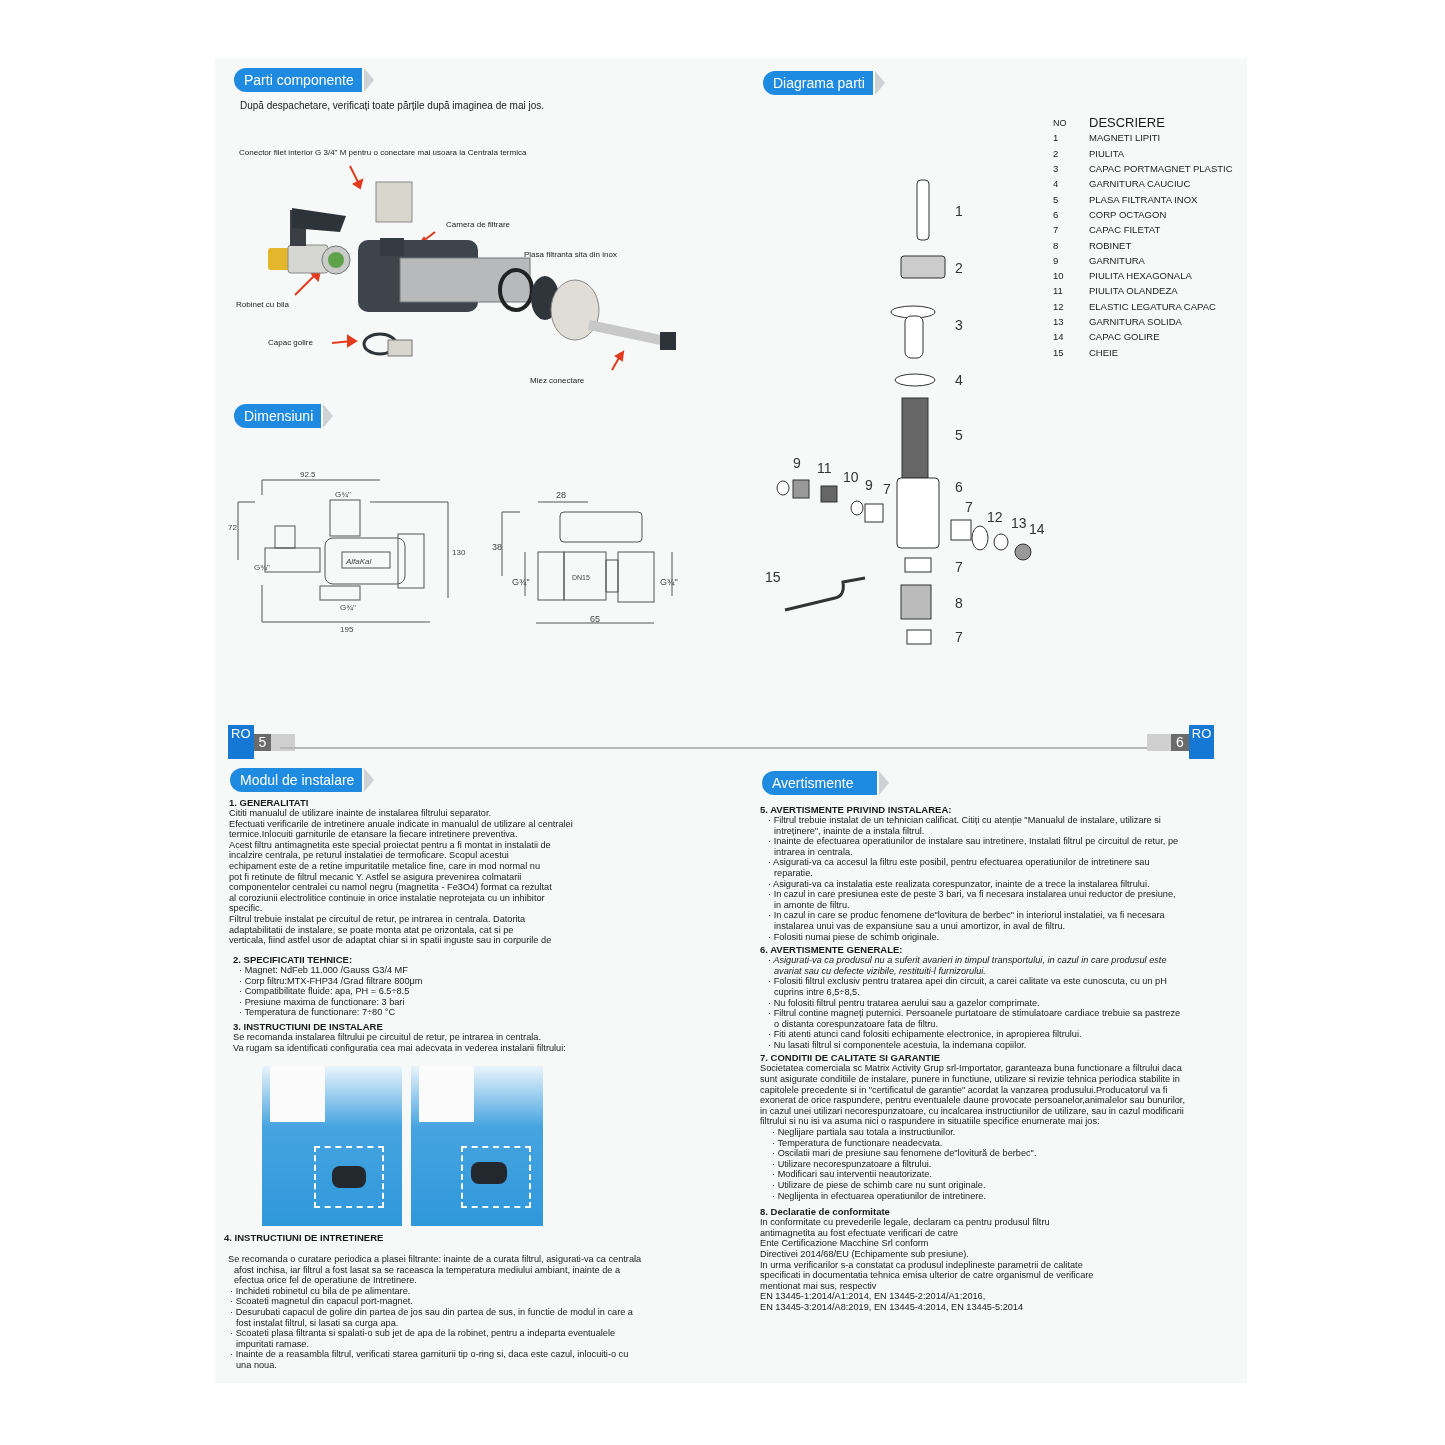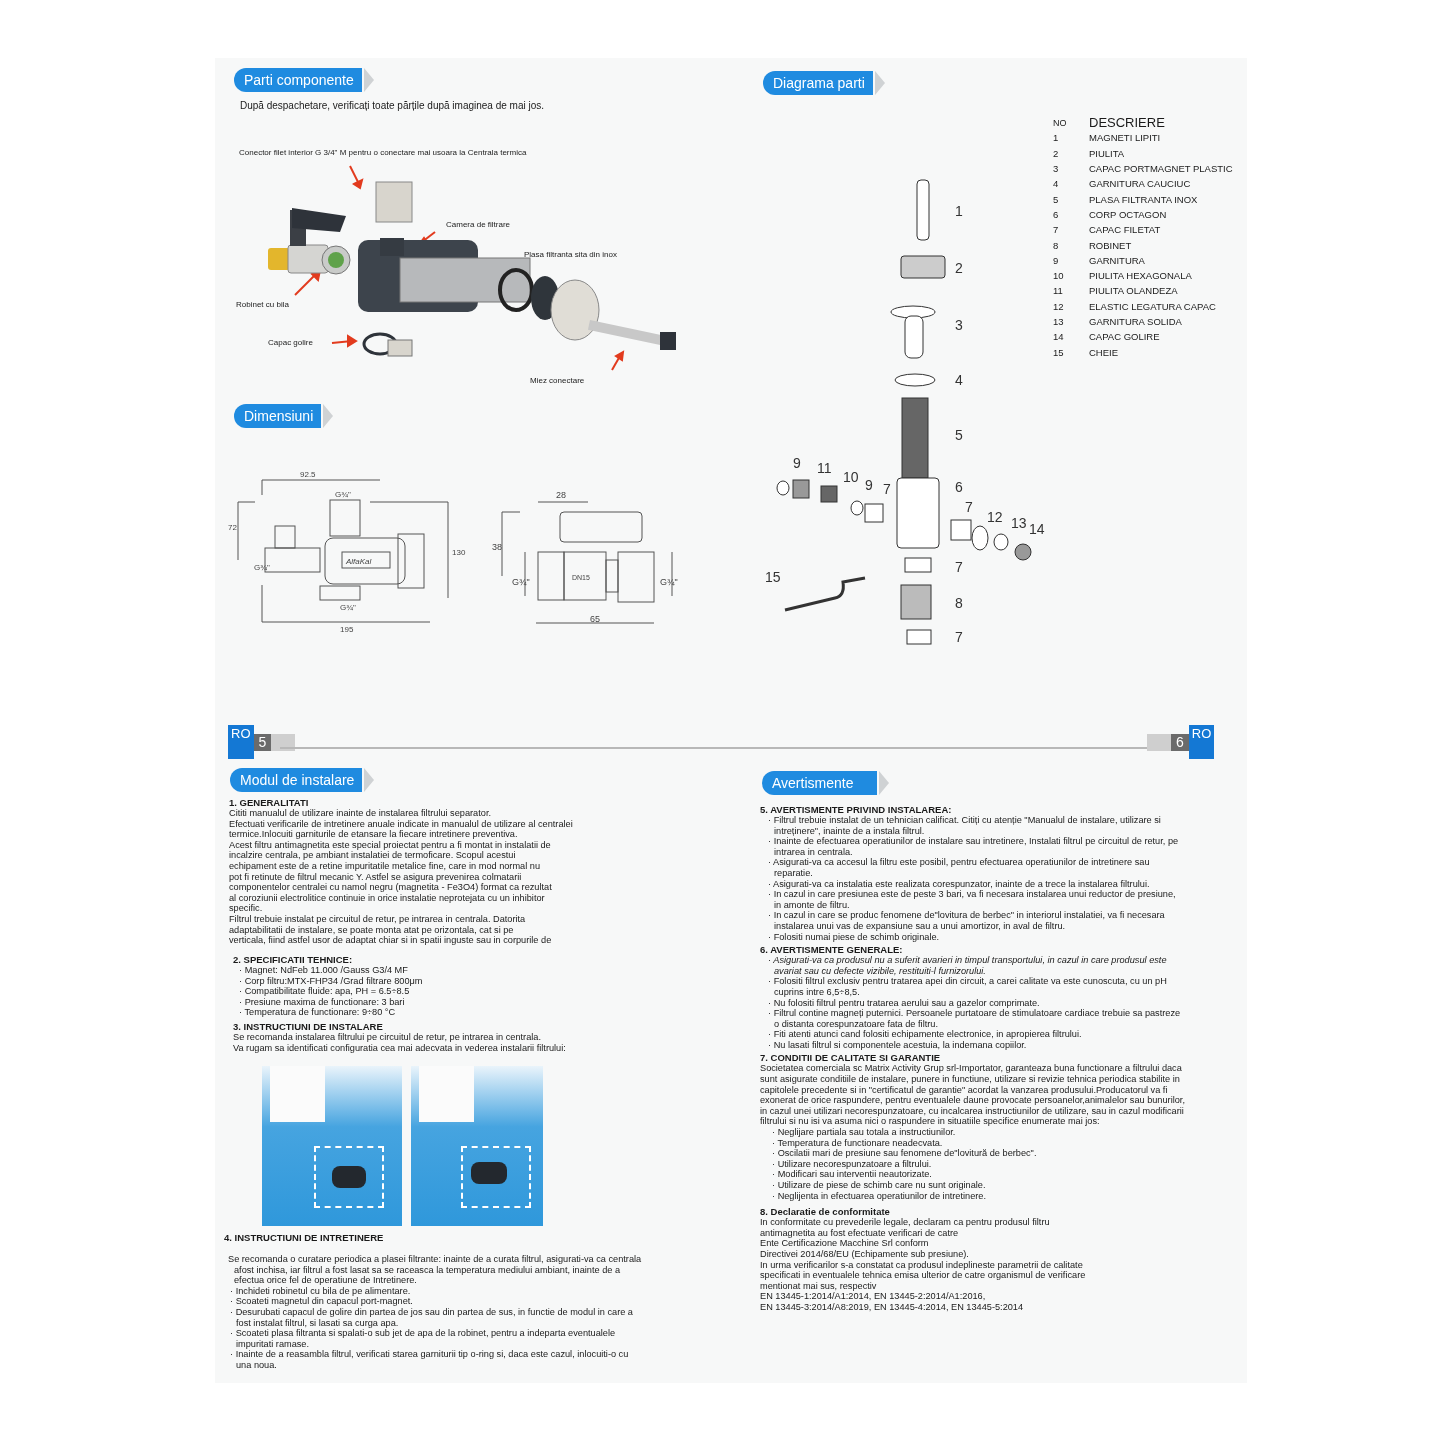--- a/index.html
+++ b/index.html
@@ -274,38 +274,38 @@
   <span class="pill-body">Modul de instalare</span>
   <span class="pill-arrow"></span>
 </div>
 
 <div class="abs small" style="left:229px;top:797px;width:390px;">
   <div class="heading">1. GENERALITATI</div>
   <div>Cititi manualul de utilizare inainte de instalarea filtrului separator.</div>
   <div>Efectuati verificarile de intretinere anuale indicate in manualul de utilizare al centralei</div>
   <div>termice.Inlocuiti garniturile de etansare la fiecare intretinere preventiva.</div>
   <div>Acest filtru antimagnetita este special proiectat pentru a fi montat in instalatii de</div>
-  <div>incalzire centrala, pe ambiant instalatiei de termoficare. Scopul acestui</div>
+  <div>incalzire centrala, pe returul instalatiei de termoficare. Scopul acestui</div>
   <div>echipament este de a retine impuritatile metalice fine, care in mod normal nu</div>
   <div>pot fi retinute de filtrul mecanic Y. Astfel se asigura prevenirea colmatarii</div>
   <div>componentelor centralei cu namol negru (magnetita - Fe3O4) format ca rezultat</div>
   <div>al coroziunii electrolitice continuie in orice instalatie neprotejata cu un inhibitor</div>
   <div>specific.</div>
   <div>Filtrul trebuie instalat pe circuitul de retur, pe intrarea in centrala. Datorita</div>
   <div>adaptabilitatii de instalare, se poate monta atat pe orizontala, cat si pe</div>
   <div>verticala, fiind astfel usor de adaptat chiar si in spatii inguste sau in corpurile de</div>
 </div>
 
 <div class="abs small" style="left:233px;top:954px;width:390px;">
   <div class="heading">2. SPECIFICATII TEHNICE:</div>
   <div style="padding-left:6px;">· <span>Magnet: NdFeb 11.000 /Gauss G3/4  MF</span></div>
   <div style="padding-left:6px;">· <span>Corp filtru:MTX-FHP34 /Grad filtrare 800μm</span></div>
   <div style="padding-left:6px;">· <span>Compatibilitate fluide: apa, PH = 6.5÷8.5</span></div>
   <div style="padding-left:6px;">· <span>Presiune maxima de functionare: 3 bari</span></div>
-  <div style="padding-left:6px;">· <span>Temperatura de functionare: 9÷80 °C</span></div>
+  <div style="padding-left:6px;">· <span>Temperatura de functionare: 7÷80 °C</span></div>
   <div class="heading" style="margin-top:3px;">3.    INSTRUCTIUNI DE INSTALARE</div>
   <div>Se recomanda instalarea filtrului pe circuitul de retur, pe intrarea in centrala.</div>
   <div>Va rugam sa identificati configuratia cea mai adecvata in vederea instalarii filtrului:</div>
 </div>
 
 <div class="photo-box" style="left:262px;top:1066px;width:140px;height:160px;">
   <div class="boiler" style="left:8px;top:0;width:55px;height:56px;"></div>
   <div class="dash-box" style="left:52px;top:80px;width:70px;height:62px;"></div>
   <div class="abs" style="left:70px;top:100px;width:34px;height:22px;background:#23282e;border-radius:8px;"></div>
 </div>
@@ -354,17 +354,17 @@
   <div class="bullet" style="padding-left:18px;">· <span>Utilizare necorespunzatoare a filtrului.</span></div>
   <div class="bullet" style="padding-left:18px;">· <span>Modificari sau interventii neautorizate.</span></div>
   <div class="bullet" style="padding-left:18px;">· <span>Utilizare de piese de schimb care nu sunt originale.</span></div>
   <div class="bullet" style="padding-left:18px;">· <span>Neglijenta in efectuarea operatiunilor de intretinere.</span></div>
   <div class="heading" style="margin-top:5px;">8. Declaratie de conformitate</div>
   <div>In conformitate cu prevederile legale, declaram ca pentru produsul filtru</div>
   <div>antimagnetita au fost efectuate verificari de catre</div>
   <div>Ente Certificazione Macchine Srl conform</div>
   <div>Directivei 2014/68/EU (Echipamente sub presiune).</div>
   <div>In urma verificarilor s-a constatat ca produsul indeplineste parametrii de calitate</div>
-  <div>specificati in eventualele tehnica emisa ulterior de catre organismul de verificare</div>
+  <div>specificati in documentatia tehnica emisa ulterior de catre organismul de verificare</div>
   <div>mentionat mai sus, respectiv</div>
   <div>EN 13445-1:2014/A1:2014, EN 13445-2:2014/A1:2016,</div>
   <div>EN 13445-3:2014/A8:2019, EN 13445-4:2014, EN 13445-5:2014</div>
 </div>
 
 </body></html>

